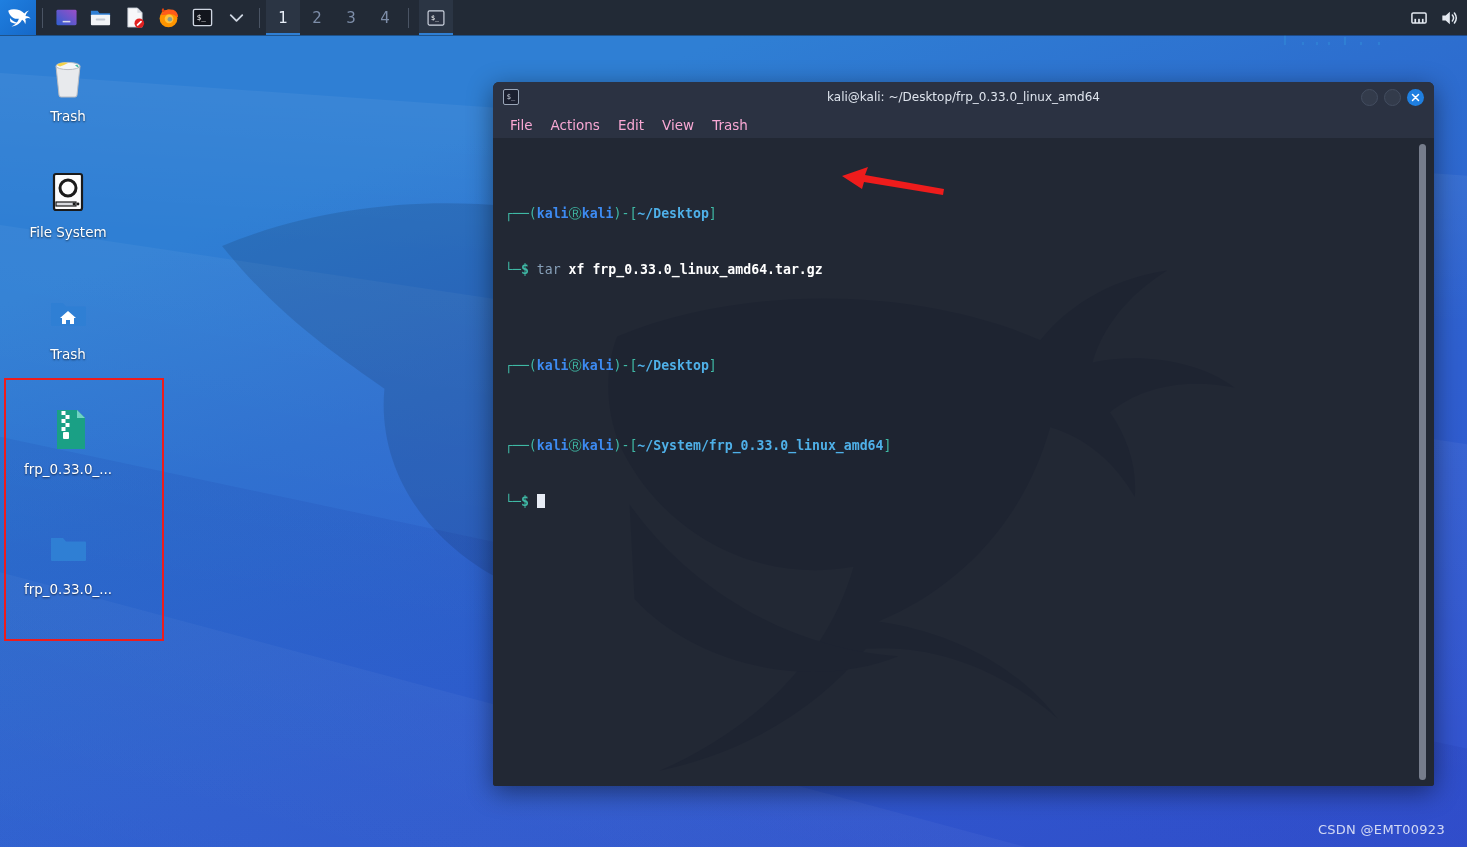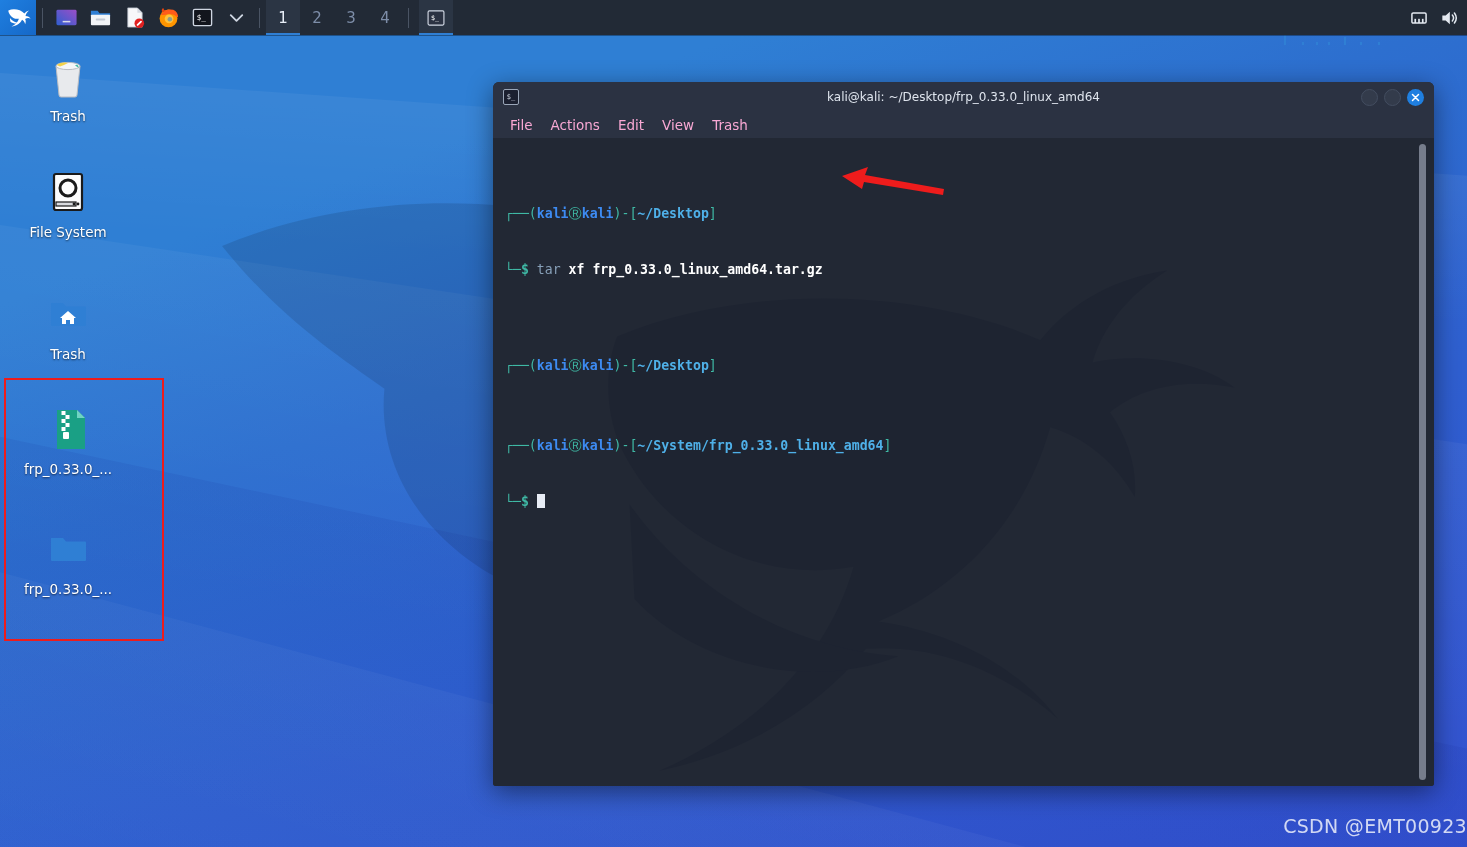--- a/index.html
+++ b/index.html
@@ -223,22 +223,22 @@
     position:absolute; right:8px; top:6px; width:7px; bottom:6px;
     background:transparent; cursor:pointer;
   }
   #term-scroll-thumb {
     position:absolute; left:0; top:0; width:7px; height:100%;
     background:#767d8c; border-radius:4px;
   }
 
   
   #watermark {
-    position:absolute; right:0; bottom:10px;
-    font-size:19px; color:rgba(255,255,255,0.78);
+    position:absolute; right:22px; bottom:10px;
+    font-size:13px; color:rgba(255,255,255,0.78);
     font-family:"DejaVu Sans", sans-serif;
     z-index:25; letter-spacing:0.3px;
   }
 </style>
 </head>
 <body>
 
 <div id="wallpaper">
   <div class="wp-band wp-b4"></div>
   <div class="wp-band wp-b1"></div>

